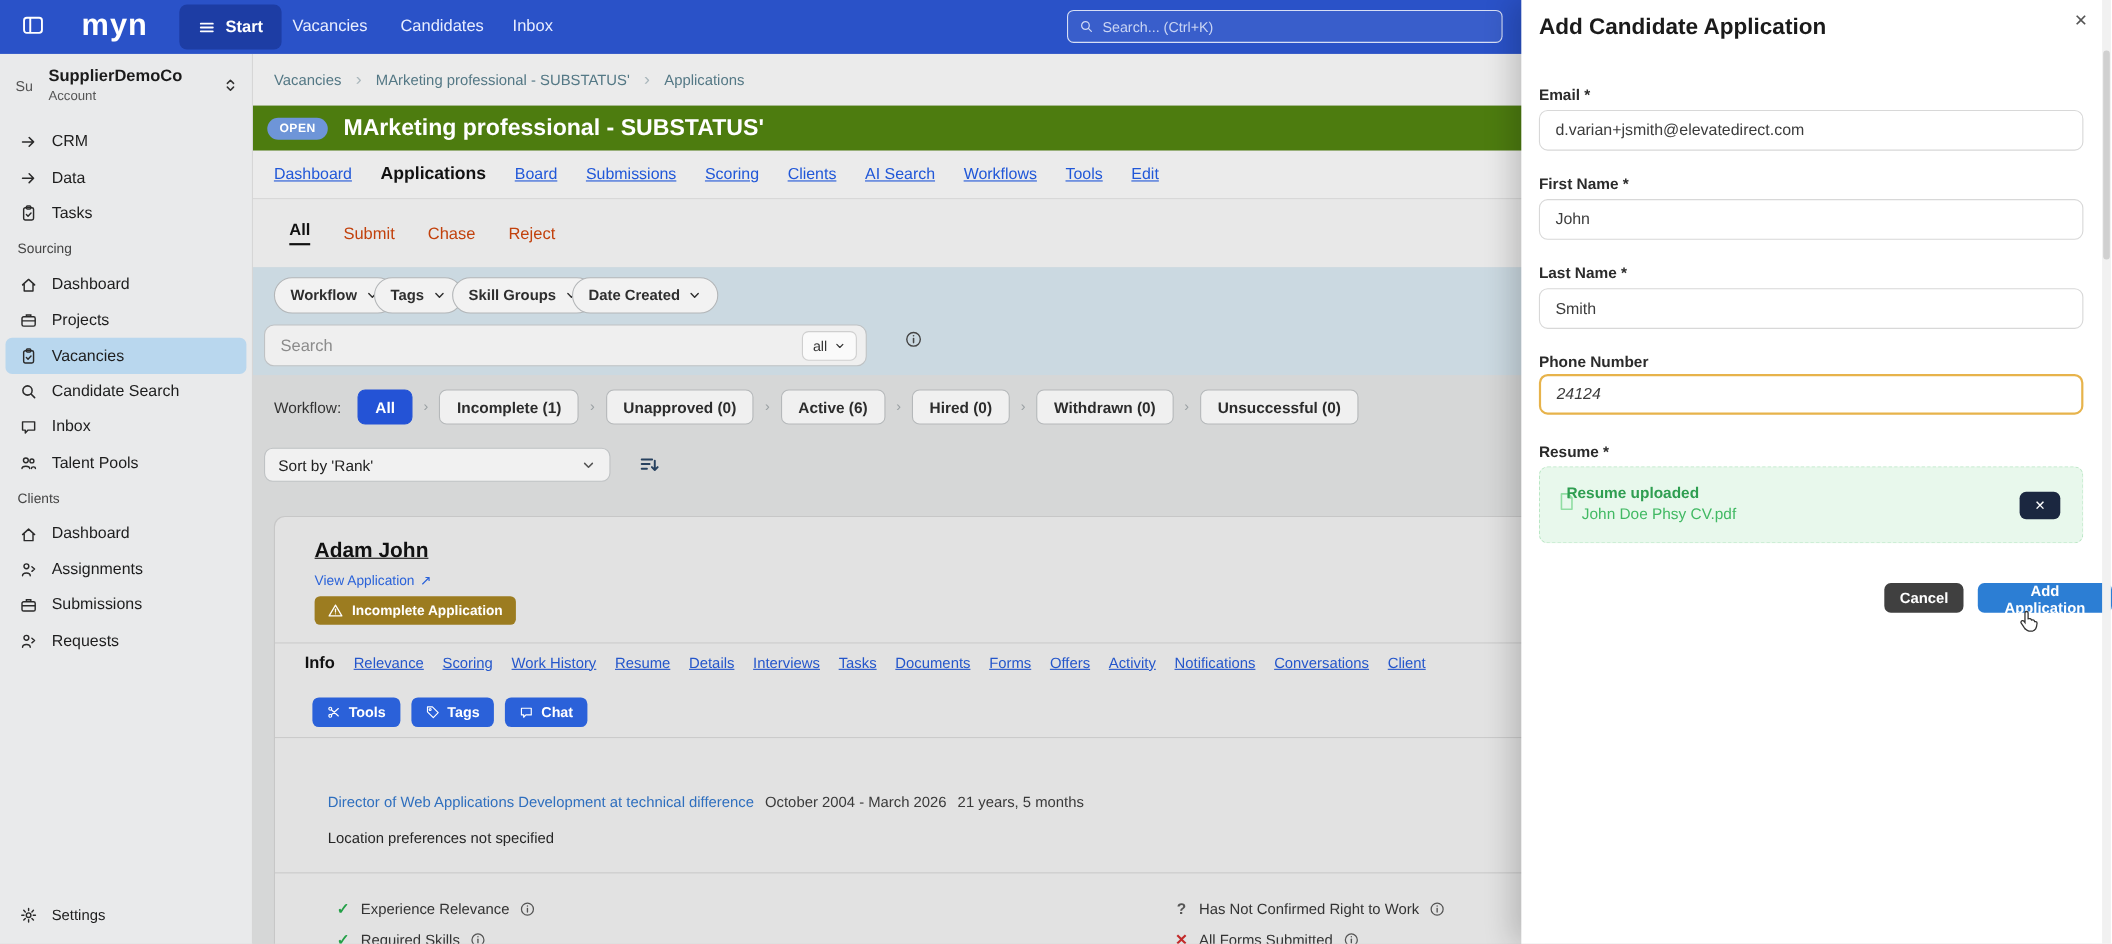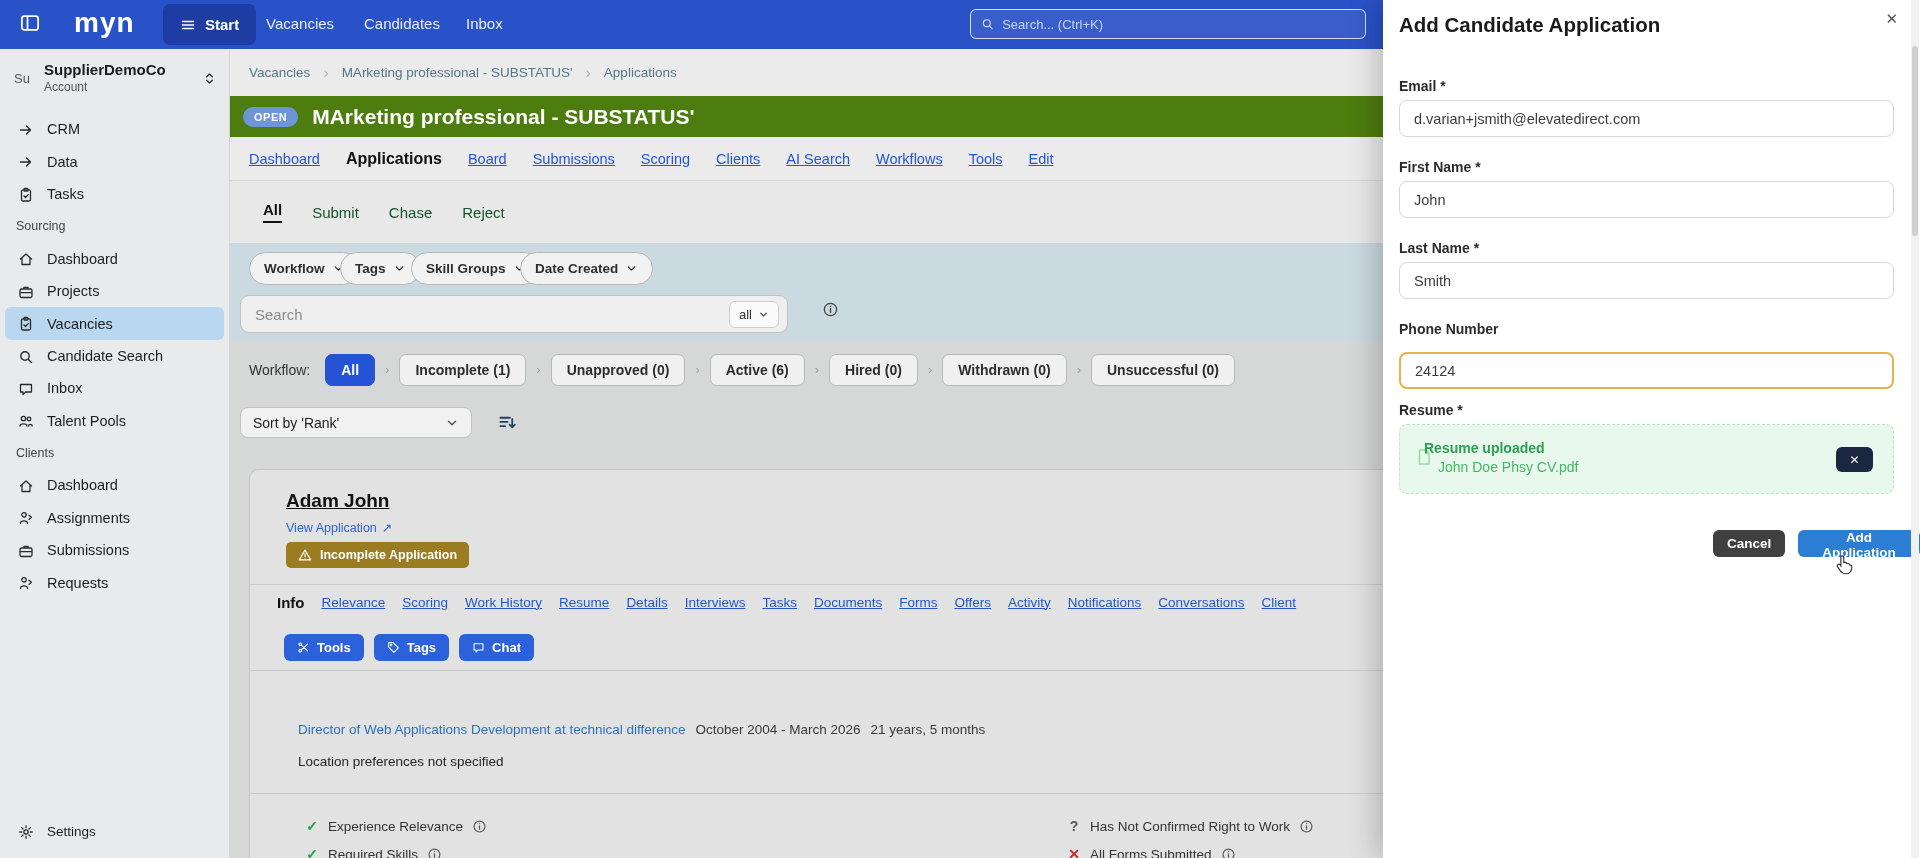--- a/index.html
+++ b/index.html
@@ -36,36 +36,36 @@
   #breadcrumb { position:absolute; left:0; top:0; width:100%; height:47px; background:#ebebeb; display:flex; align-items:center; padding-left:19px; gap:13px; font-size:13.5px; color:#547885; }
   .bc-item { cursor:pointer; }
   .bc-sep { color:#a9b6bb; font-size:16px; }
   #titlebar { position:absolute; left:0; top:47px; width:100%; height:41px; background:#4d7c0f; display:flex; align-items:center; padding-left:13px; gap:14px; }
   #open-pill { background:#6e95d8; color:#fff; font-size:11px; font-weight:700; letter-spacing:.5px; padding:4px 11px; border-radius:11px; }
   #vac-title { color:#fff; font-size:21px; font-weight:700; }
   #tabsrow { position:absolute; left:0; top:88px; width:100%; height:44px; background:#ebebeb; border-bottom:1px solid #d8d8d8; display:flex; align-items:center; padding-left:19px; gap:26px; }
   .vtab { font-size:14.5px; color:#2057d8; text-decoration:underline; font-weight:500; cursor:pointer; }
   .vtab.active { color:#111; font-weight:700; font-size:16px; text-decoration:none; }
   #subtabs { position:absolute; left:0; top:132px; width:100%; height:62px; background:#e8e8e8; display:flex; align-items:center; padding-left:33px; gap:30px; }
-  .stab { font-size:15px; color:#14532d; font-weight:500; cursor:pointer; }
+  .stab { font-size:15px; color:#c2410c; font-weight:500; cursor:pointer; }
   .stab.active { color:#111; font-weight:700; border-bottom:2.5px solid #111; padding-bottom:3px; }
   #filterband { position:absolute; left:0; top:194px; width:100%; height:98px; background:#cbd9e1; }
   .fpill { position:absolute; top:9px; height:33px; background:#f2f2f2; border:1px solid #b3b6b8; border-radius:17px; display:flex; align-items:center; gap:7px; padding:0 14px; font-size:13.5px; font-weight:600; color:#2e2e2e; cursor:pointer; }
   #msearch { position:absolute; left:10px; top:52px; width:548px; height:38px; background:#efefef; border:1px solid #bfc2c4; border-radius:9px; display:flex; align-items:center; padding:0 8px 0 14px; }
   #msearch input { flex:1; border:none; outline:none; background:transparent; font-size:15px; color:#333; font-family:inherit; }
   #msearch input::placeholder { color:#8b8b8b; }
   #scope { display:flex; align-items:center; gap:6px; background:#fafafa; border:1px solid #cfcfcf; border-radius:6px; padding:5px 9px; font-size:13px; color:#333; cursor:pointer; }
   #search-info { position:absolute; left:592px; top:57px; color:#444; cursor:pointer; }
   #wfrow { position:absolute; left:19px; top:292px; width:1200px; height:57px; display:flex; align-items:center; gap:10px; }
   #wf-label { font-size:14px; color:#333; margin-right:5px; }
   .wchip { background:#f0f0f0; border:1px solid #b5b8ba; border-radius:7px; padding:7px 15px; font-size:14px; font-weight:600; color:#2c2c2c; cursor:pointer; white-space:nowrap; }
   .wchip.active { background:#2453d6; border-color:#2453d6; color:#fff; }
   .wf-sep { color:#9aa0a3; font-size:13px; }
   #sortrow { position:absolute; left:10px; top:357px; height:33px; display:flex; align-items:center; gap:26px; }
-  #sortsel { width:232px; height:31px; background:#f1f1f1; border:1px solid #bfc2c4; border-radius:8px; display:flex; align-items:center; justify-content:space-between; padding:0 12px; font-size:14px; color:#222; cursor:pointer; }
+  #sortsel { width:315px; height:31px; background:#f1f1f1; border:1px solid #bfc2c4; border-radius:8px; display:flex; align-items:center; justify-content:space-between; padding:0 12px; font-size:14px; color:#222; cursor:pointer; }
   #sorticon { color:#27415f; cursor:pointer; }
 
   
   #card { position:absolute; left:19px; top:420px; right:-30px; bottom:-12px; background:#e2e2e2; border:1px solid #c7c7c7; border-radius:10px 10px 0 0; }
   #cand-name { position:absolute; left:36px; top:20px; font-size:19px; font-weight:700; color:#111; text-decoration:underline; cursor:pointer; }
   #cand-view { position:absolute; left:36px; top:50px; font-size:12.5px; color:#2b63d9; cursor:pointer; }
   #cand-view .ext { margin-left:5px; text-decoration:none; display:inline-block; }
   #cand-badge { position:absolute; left:36px; top:72px; height:26px; background:#9c7c20; border-radius:5px; color:#fff; font-size:12.5px; font-weight:600; display:flex; align-items:center; gap:8px; padding:0 12px; }
   .card-div { position:absolute; left:0; right:0; height:0; border-top:1px solid #cbcbcb; }
   #cand-tabs { position:absolute; left:27px; top:120px; height:24px; display:flex; align-items:center; gap:17px; white-space:nowrap; }
@@ -505,21 +505,21 @@
   <label class="plabel" style="top:78px">Email *</label>
   <input class="pinput" style="top: 100px;" value="d.varian+jsmith@elevatedirect.com">
 
   <label class="plabel" style="top:159px">First Name *</label>
   <input class="pinput" style="top: 181px;" value="John">
 
   <label class="plabel" style="top:240px">Last Name *</label>
   <input class="pinput" style="top: 262px;" value="Smith">
 
   <label class="plabel" style="top:321px">Phone Number</label>
-  <input class="pinput" id="f-phone" style="top: 352px;" value="24124">
+  <input class="pinput" id="f-phone" style="top: 340px; font-style: italic;" value="24124">
 
   <label class="plabel" style="top:402px">Resume *</label>
   <div id="resume-box">
     <span id="resume-file-ic"><svg class="ic" width="18" height="18">
           <use href="#i-file"></use>
         </svg></span>
     <div id="resume-status">Resume uploaded</div>
     <div id="resume-name">John Doe Phsy CV.pdf</div>
     <div id="resume-remove">
         <span>✕</span>

